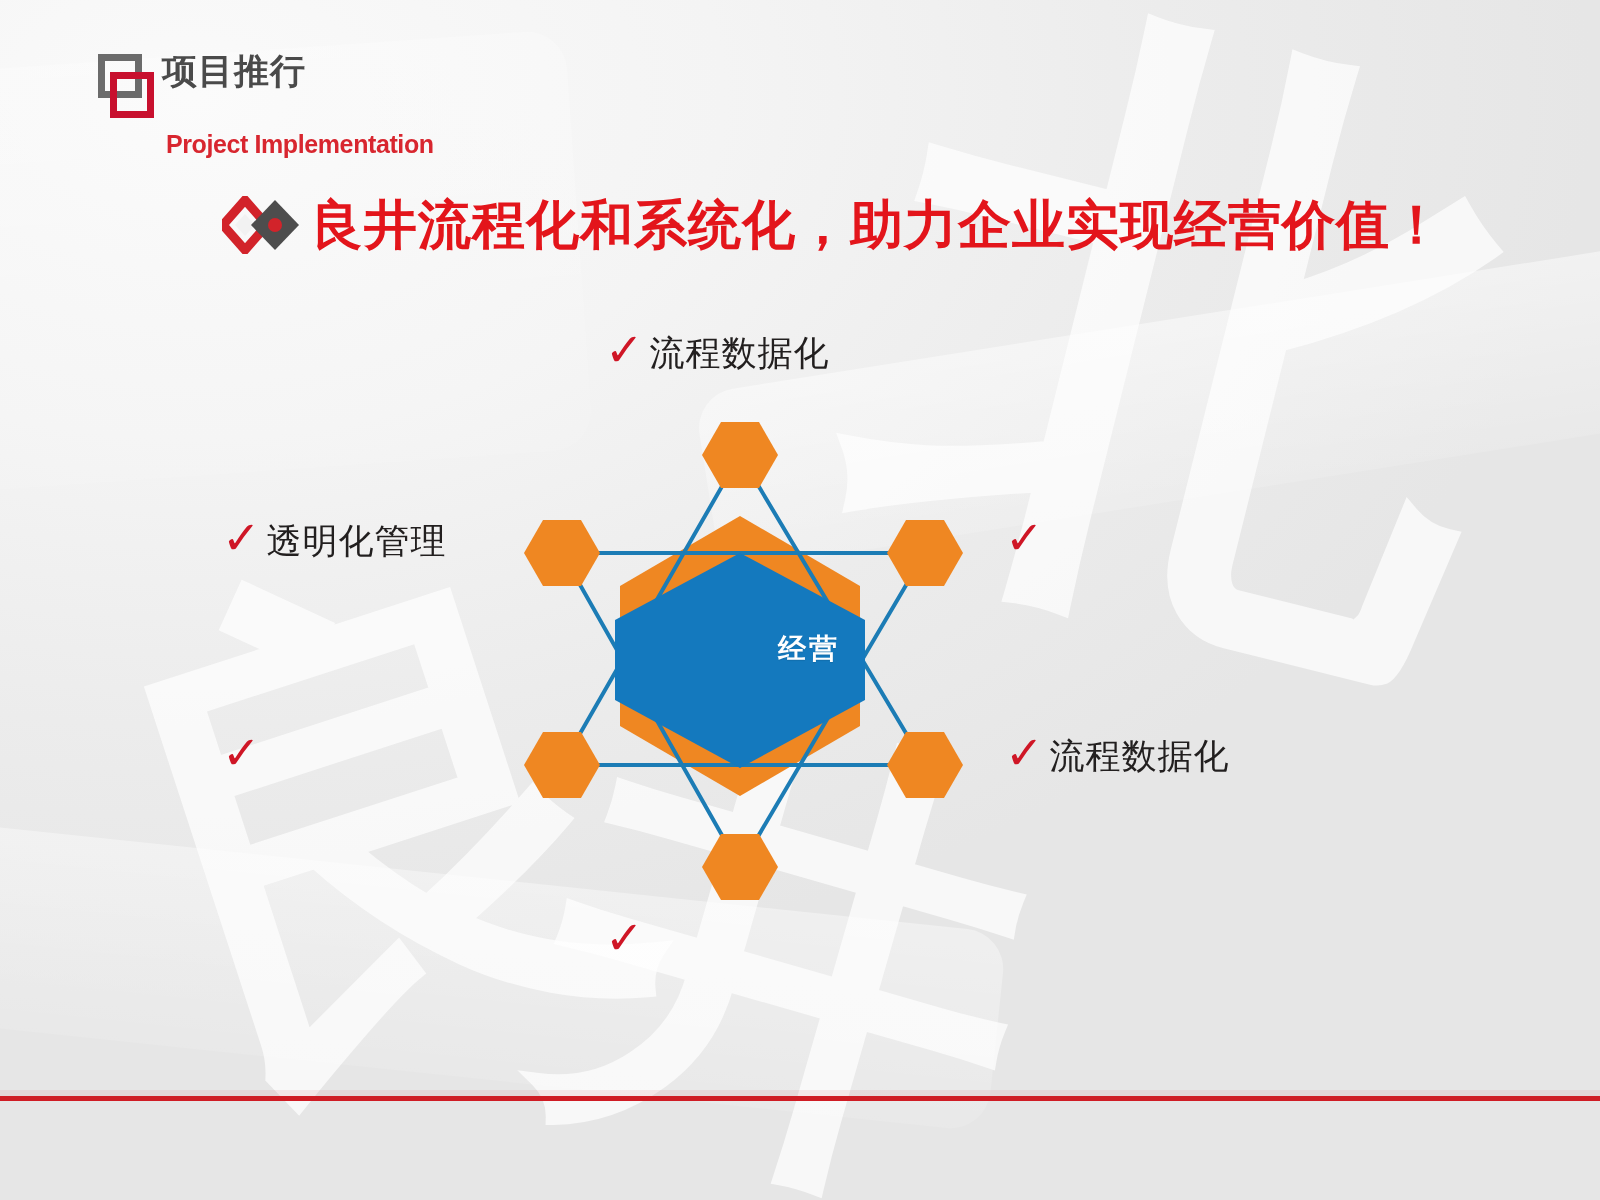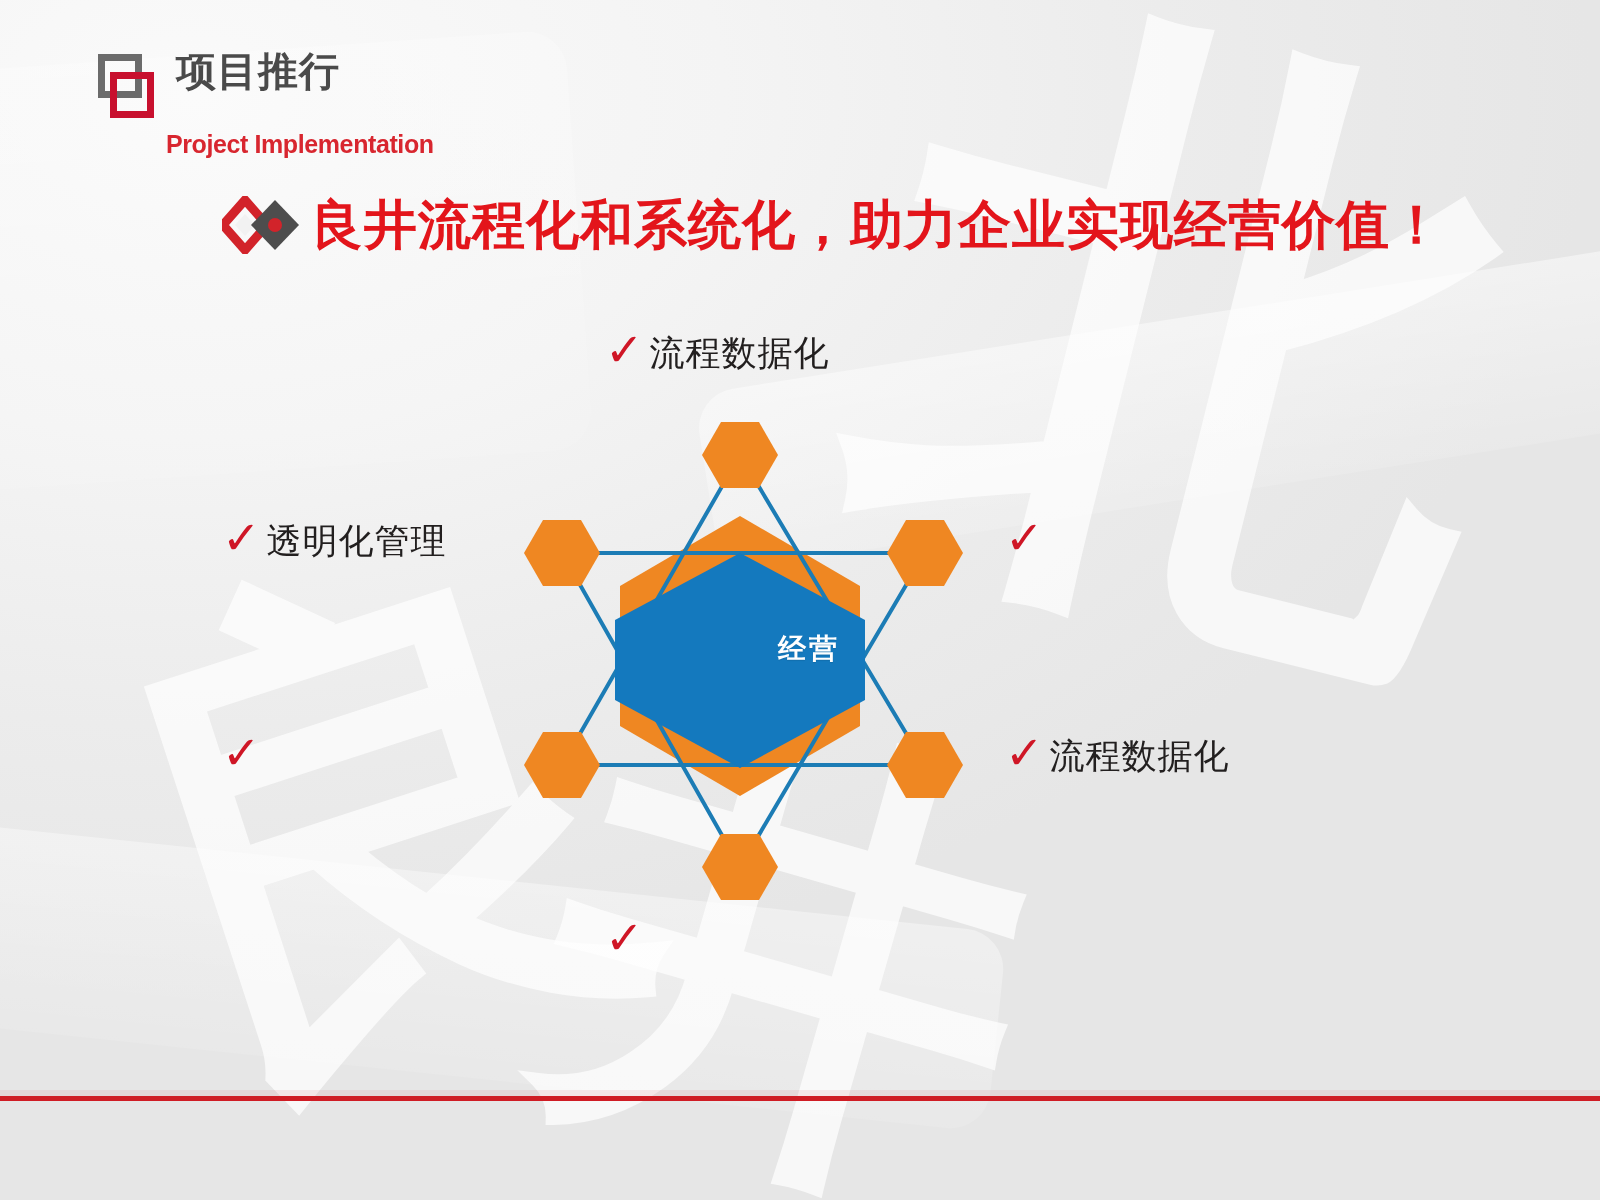--- a/index.html
+++ b/index.html
@@ -55,22 +55,22 @@
     position:absolute; left:2px; top:0;
     width:44px; height:44px;
     border:7px solid #6b6b6b; background:transparent;
   }
   #logo .sq-red{
     position:absolute; left:14px; top:18px;
     width:44px; height:46px;
     border:7px solid #c8102e; background:transparent;
   }
   #logo .cn{
-    position:absolute; left:80px; top:0;
-    font-size:40px; font-weight:700; color:#4a4a4a;
+    position:absolute; left:66px; top:0;
+    font-size:35px; font-weight:700; color:#4a4a4a;
     letter-spacing:1px; line-height:46px;
     font-family:"DejaVu Sans","Liberation Sans",sans-serif;
   }
   #logo .en{
     position:absolute; left:70px; top:46px;
     font-size:25px; font-weight:700; color:#d8262f;
     letter-spacing:-0.4px; line-height:28px;
     white-space:nowrap;
     margin-top:36px;
   }

